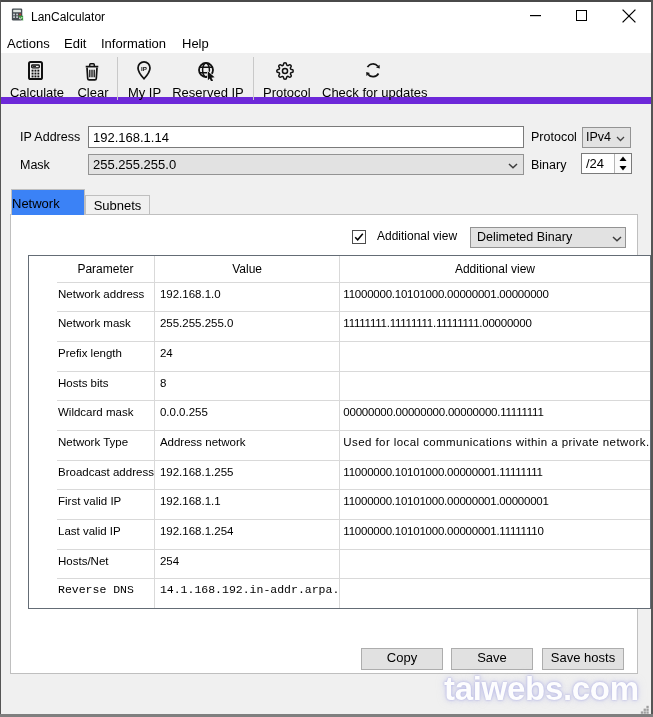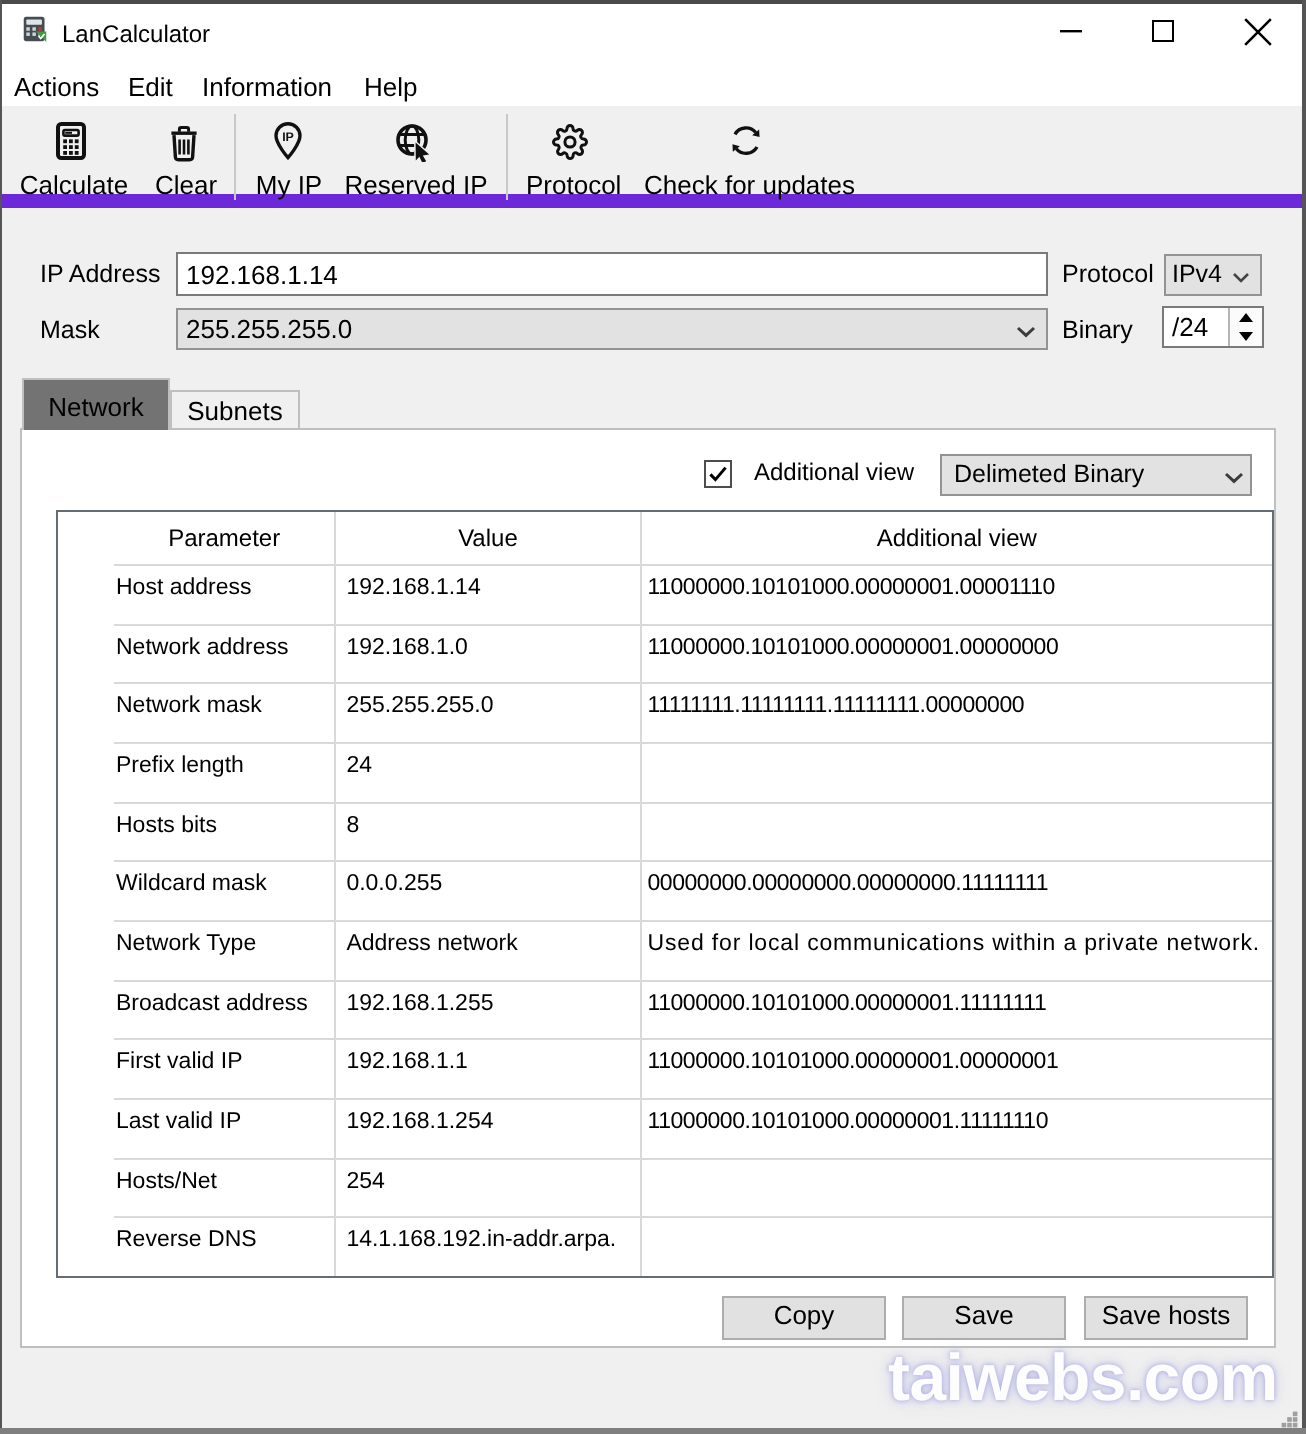--- a/index.html
+++ b/index.html
@@ -16,34 +16,34 @@
   
   #toolbar { position:absolute; left:1px; top:53px; width:650px; height:51px; background:#f0f0f0; border-bottom:7px solid #6d28d9; }
   .tlab { position:absolute; top:32px; text-align:center; font-size:13px; white-space:nowrap; }
   .tsep { position:absolute; top:4px; width:1px; height:43px; background:#c9c9c9; }
   
   .lbl { position:absolute; font-size:12.5px; }
   .field { position:absolute; background:#fff; border:1px solid #7a7a7a; font-size:13px; }
   .combo { position:absolute; background:#e2e2e2; border:1px solid #939393; font-size:13px; }
   .chev { position:absolute; }
   
-  #tab1 { position:absolute; left:11px; top:189px; width:74px; height:26px; background:#737373;
-          border:1px solid #bfbfbf; border-bottom:none; font-size:13px; text-align:center; line-height:28px; z-index:3; }
+  #tab1 { position:absolute; left:11px; top:189px; width:74px; height:26px; background:#3b82f6;
+          border:1px solid #bfbfbf; border-bottom:none; font-size:13px; text-align:left; line-height:28px; z-index:3; }
   #tab2 { position:absolute; left:85px; top:195px; width:65px; height:19px; background:#f0f0f0;
           border:1px solid #bfbfbf; border-bottom:none; font-size:13px; text-align:center; line-height:20px; z-index:1; }
   #panel { position:absolute; left:10px; top:214px; width:628px; height:460px; background:#fff;
            border:1px solid #bfbfbf; z-index:2; }
   
   #tblwrap { position:absolute; left:17px; top:40px; border:1px solid #646c75;padding-left:28px; }
   #tbl { border-collapse:collapse; table-layout:fixed; background:#fff; }
   #tbl td, #tbl th { border:1px solid #d9d9d9; font-weight:normal; overflow:hidden; white-space:nowrap; }
   #tbl tr > *:first-child { border-left:none; }
   #tbl tr > *:last-child { border-right:none; }
   #tbl tr:first-child > * { border-top:none; }
-  #tbl tr:last-child > * { border-bottom:none; }
+  #tbl tr:last-child > * { border-bottom:none;font-family:Liberation Mono, monospace; }
   #tbl th { font-size:12px; text-align:center; }
   #tbl td { font-size:11.5px; text-align:left; vertical-align:top; padding-top:5.5px; line-height:12px; }
   #tbl td:nth-child(1) { padding-left:1px; }
   #tbl td:nth-child(2) { padding-left:5px; }
   #tbl td:nth-child(3) { padding-left:3px; }
   td.bin { font-size:11px; letter-spacing:-0.23px; }
   td.sent { font-size:12px; letter-spacing:0.42px; }
   .btn { position:absolute; width:82px; height:22px; background:#e1e1e1; border:1px solid #adadad;
          font-size:13px; text-align:center; line-height:17px; }
   #wm { position:absolute; left:444px; top:670px; z-index:9; font-size:33px; font-weight:bold; letter-spacing:-0.3px;
@@ -183,25 +183,20 @@
             <col style="width:118px">
             <col style="width:159px">
             <col style="width:319px">
           </colgroup>
       <tbody>
             <tr style="height:26px">
               <th>Parameter</th>
               <th>Value</th>
               <th>Additional view</th>
             </tr>
-      <tr style="height:30px">
-              <td>Host address</td>
-              <td>192.168.1.14</td>
-              <td class="bin">11000000.10101000.00000001.00001110</td>
-            </tr>
       <tr style="height:29px">
               <td>Network address</td>
               <td>192.168.1.0</td>
               <td class="bin">11000000.10101000.00000001.00000000</td>
             </tr>
       <tr style="height:30px">
               <td>Network mask</td>
               <td>255.255.255.0</td>
               <td class="bin">11111111.11111111.11111111.00000000</td>
             </tr>

